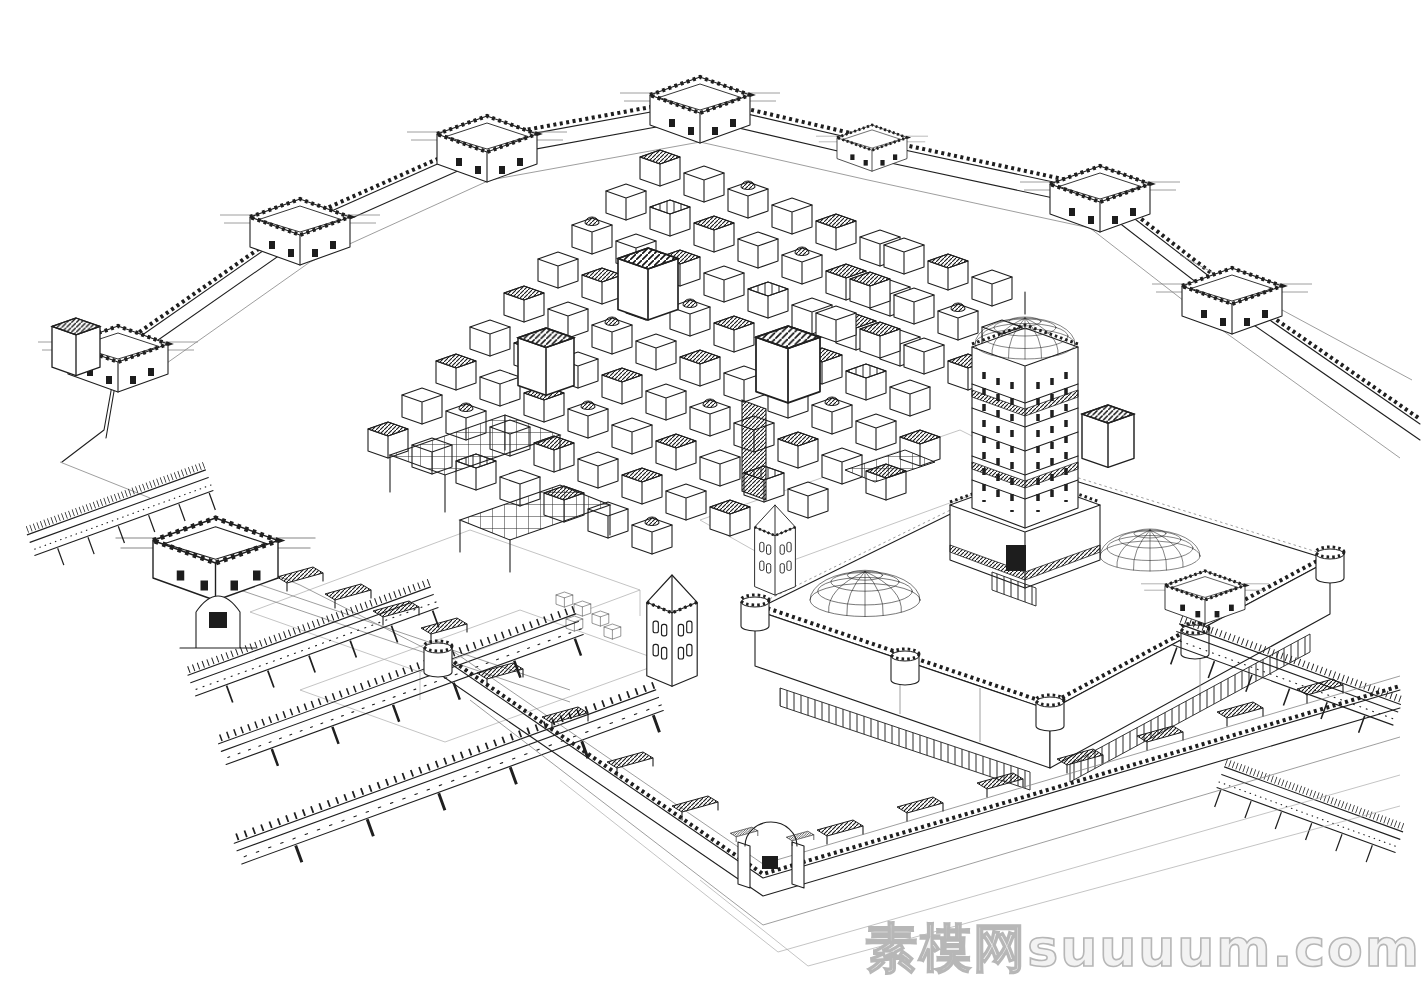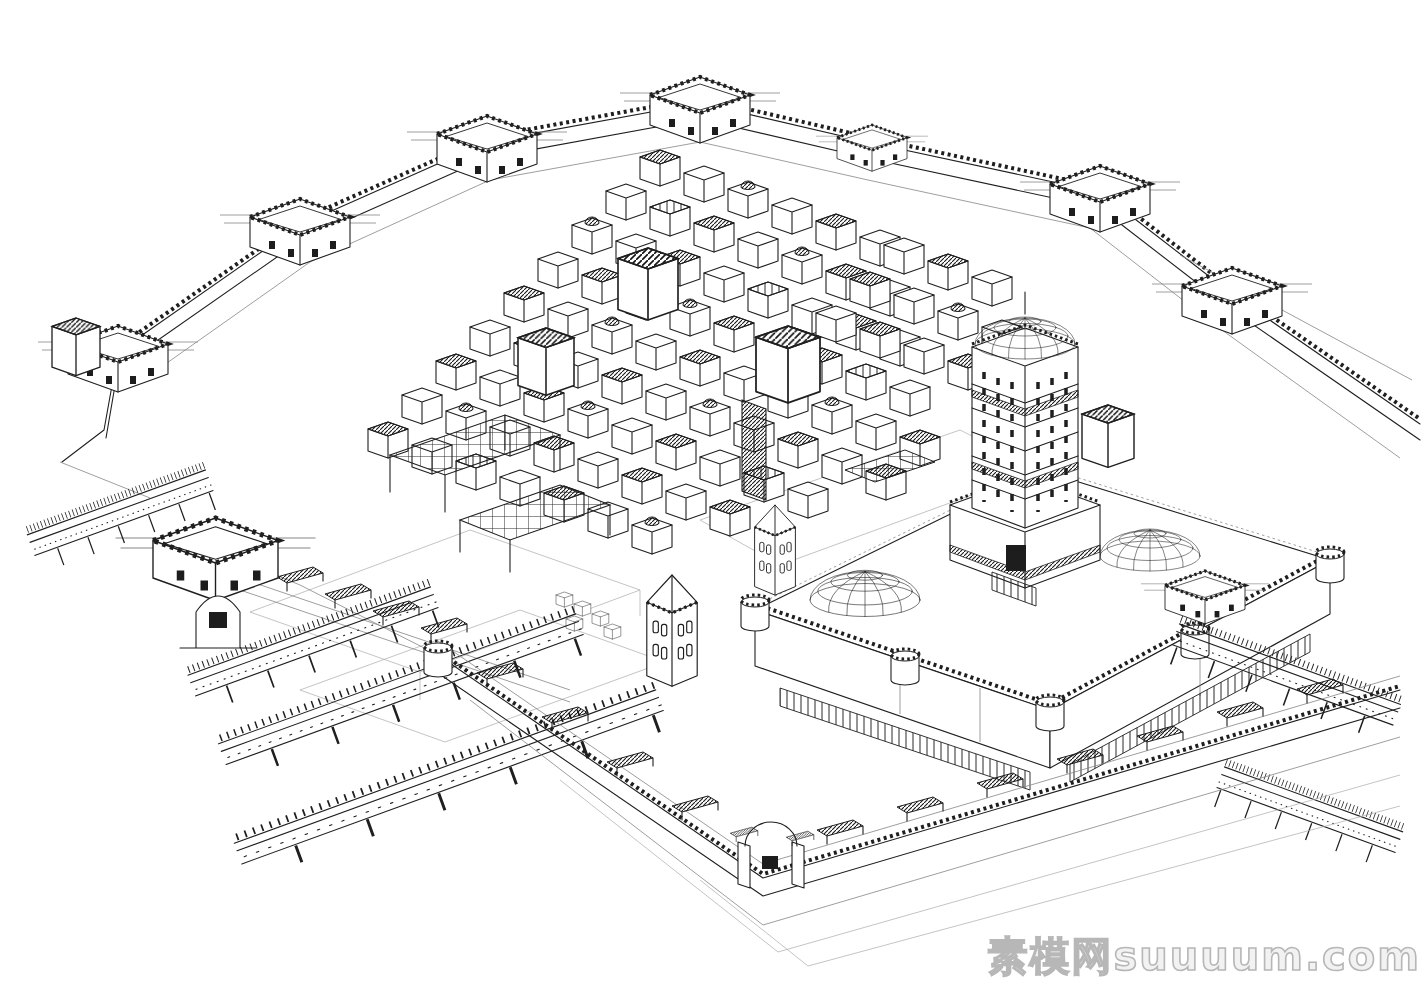--- a/index.html
+++ b/index.html
@@ -11,21 +11,21 @@
   .lt {stroke:#858585;fill:none;stroke-width:0.8;}
   .lt2{stroke:#aaaaaa;fill:none;stroke-width:0.7;}
   .cren {stroke:var(--ink,#1f1f1f);fill:none;stroke-width:4;stroke-dasharray:3 3.5;}
   .cren2{stroke:var(--ink,#1f1f1f);fill:none;stroke-width:3;stroke-dasharray:2.5 3;}
   .rail {stroke:var(--ink,#1f1f1f);fill:none;stroke-width:7;stroke-dasharray:1.5 6;}
   .pier {stroke:var(--ink,#1f1f1f);fill:none;stroke-width:18;stroke-dasharray:2.5 62;}
   .win  {stroke:var(--ink,#1f1f1f);fill:none;stroke-width:3.5;stroke-dasharray:7 9;}
   .dk {fill:#1d1d1d;stroke:none;}
   .watermark{
     position:absolute;right:6px;bottom:16px;
-    font-size:40px;font-weight:bold;letter-spacing:2px;
+    font-size:52px;font-weight:bold;letter-spacing:2px;
     color:#f2f2f2;-webkit-text-stroke:1.6px var(--wm,#b7b7b7);
     text-shadow:0 0 0 var(--wm,#b7b7b7);
     user-select:none;white-space:nowrap;
   }
 </style>
 </head>
 <body style="--bg: #ffffff; --ink: #1f1f1f; --wm: #b7b7b7;">
 
 <svg class="scene" width="1427" height="1000" viewBox="0 0 1427 1000">
   <defs>

